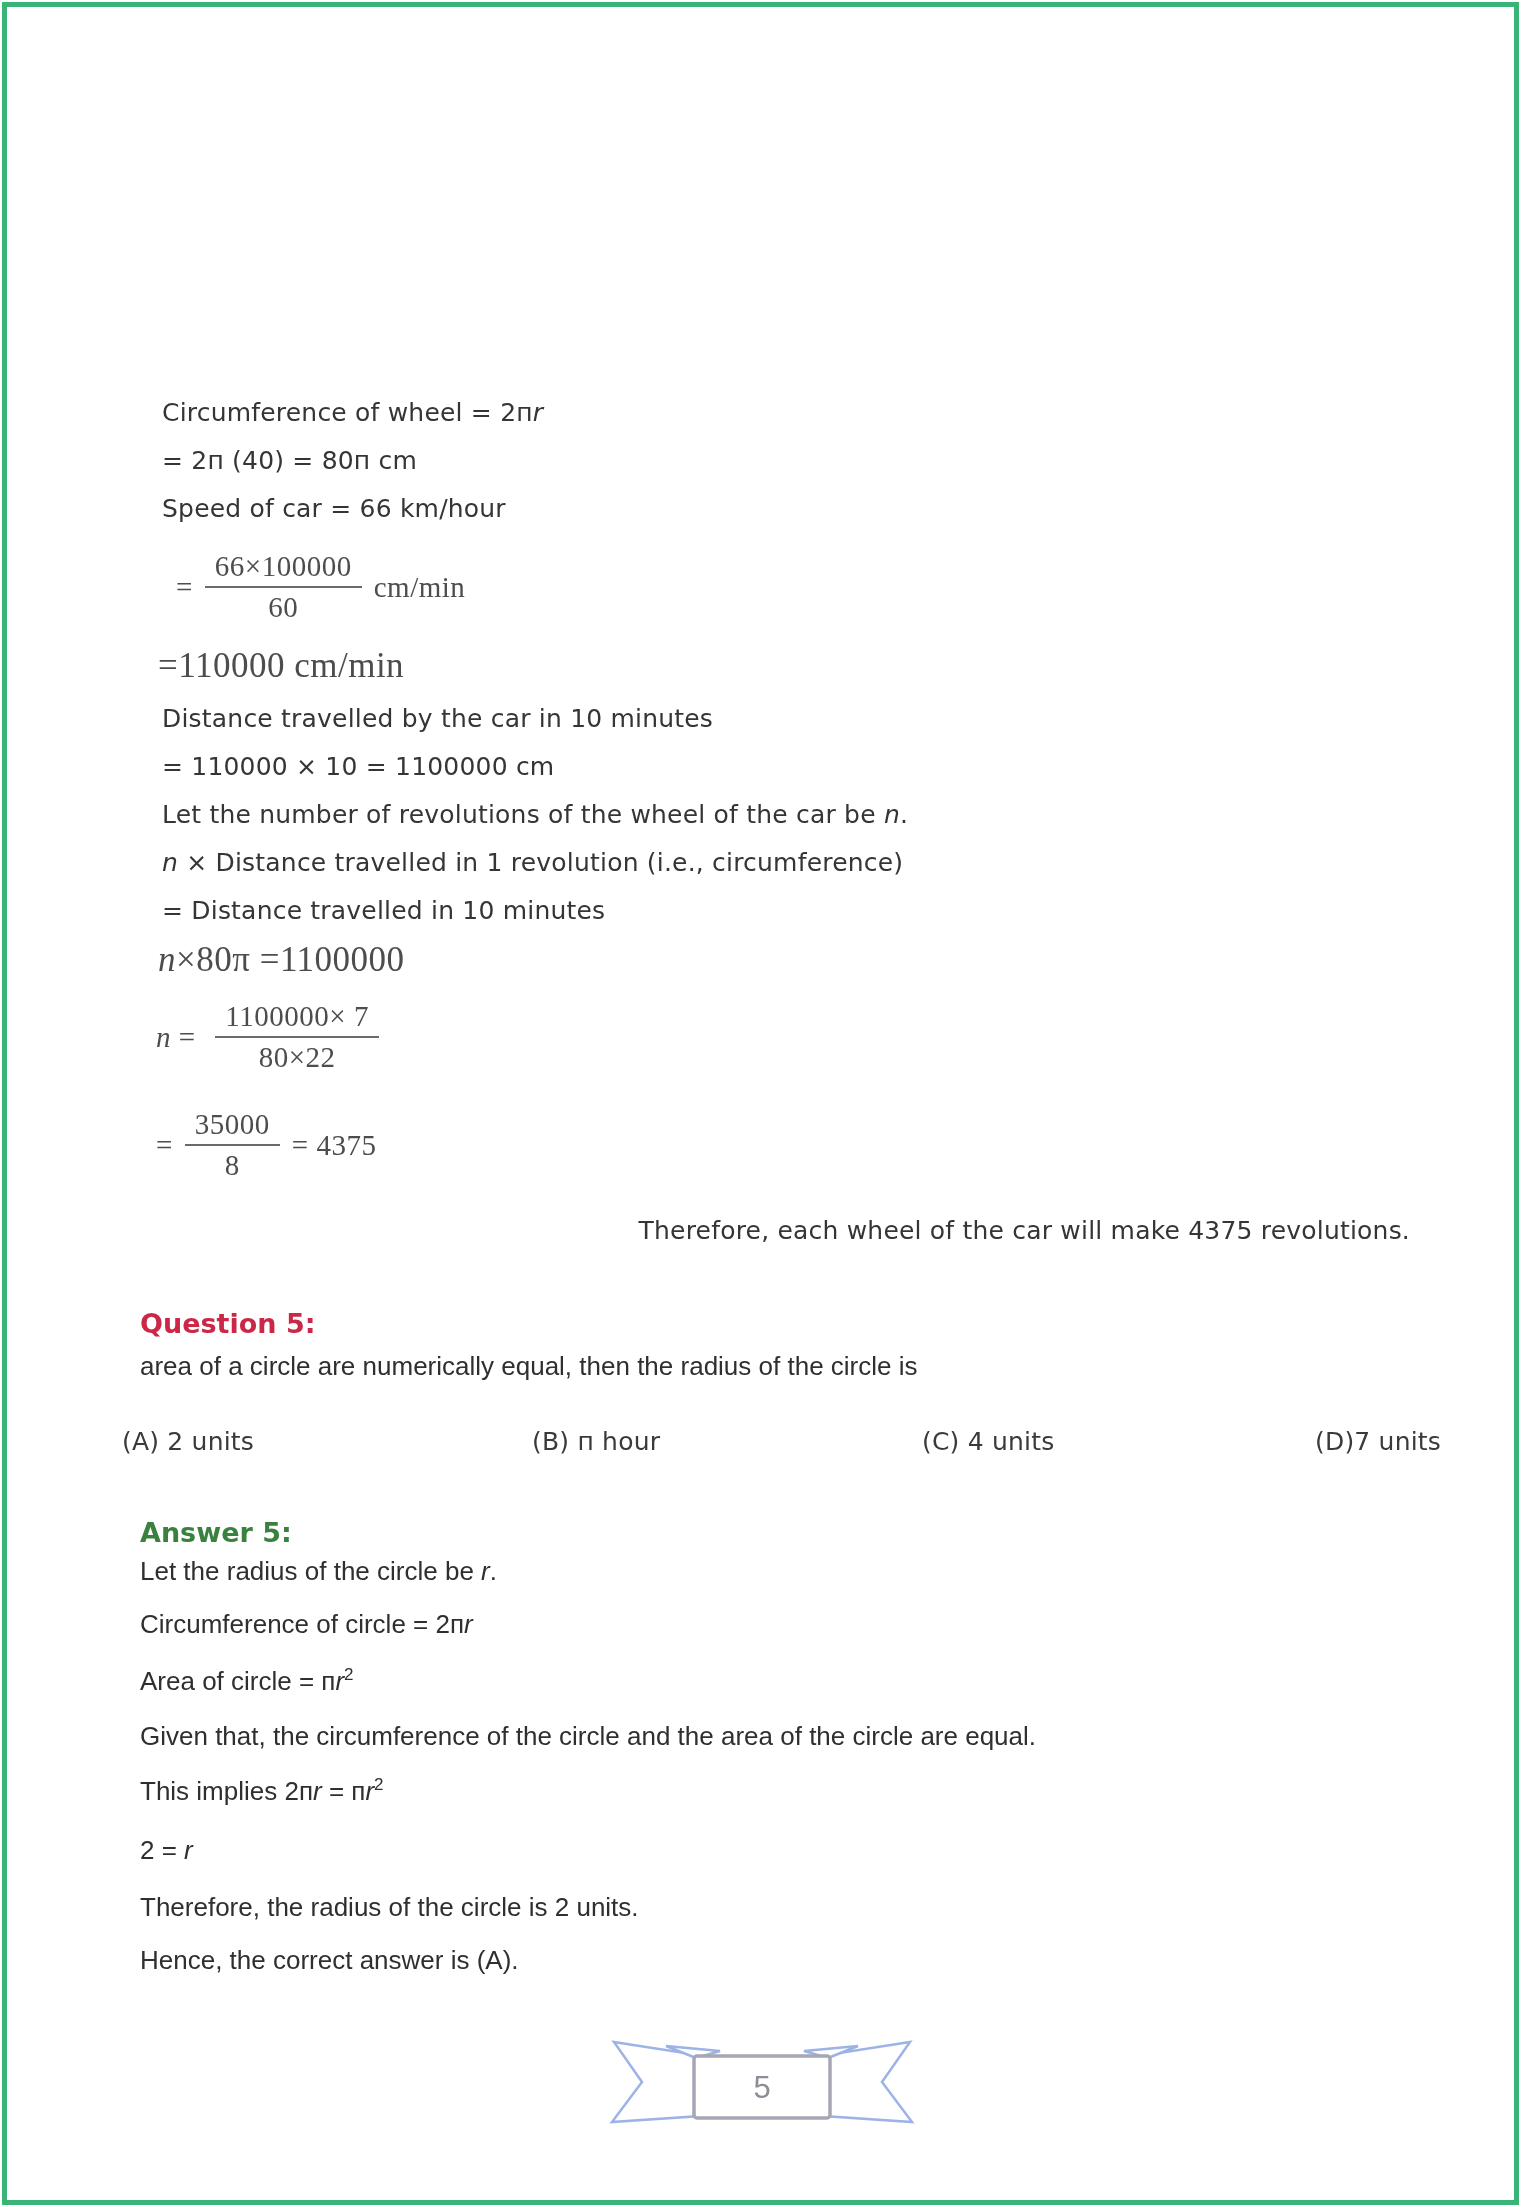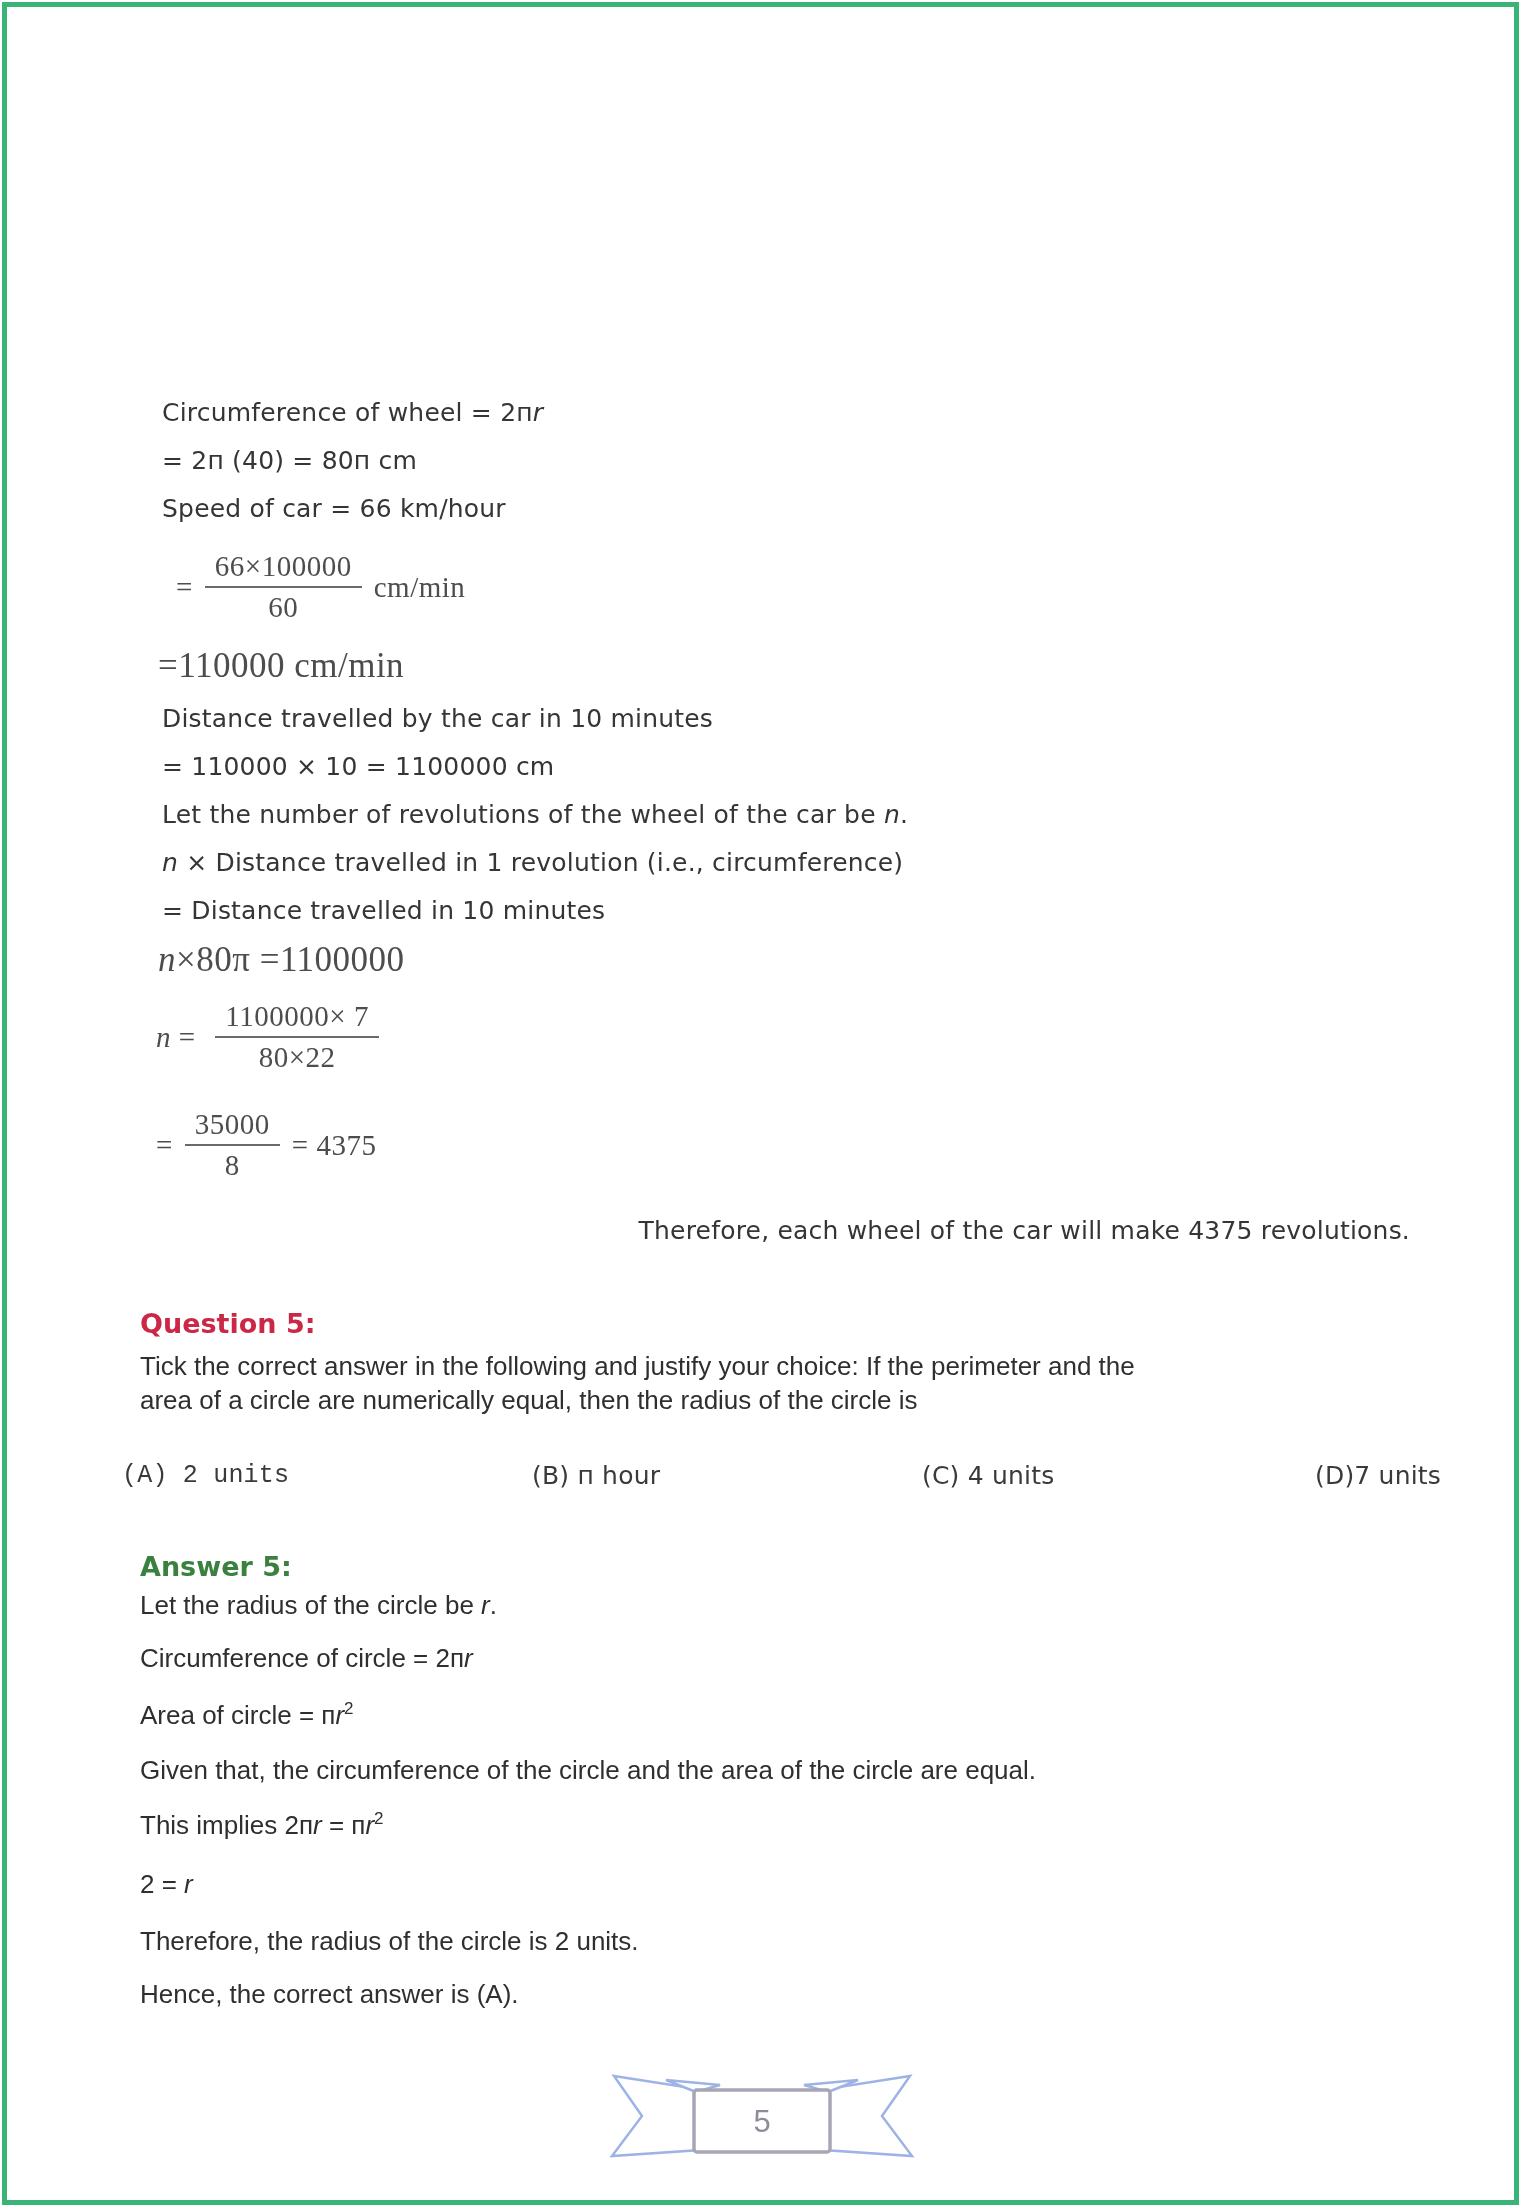--- a/index.html
+++ b/index.html
@@ -59,21 +59,21 @@
   }
   .q-body{
     font-family:"Liberation Sans",sans-serif;
     font-size:26px;line-height:34px;color:#2f2f2f;
   }
   .options-row{
     position:relative;height:34px;margin-top:44px;
     font-size:25px;color:#3a3a3a;letter-spacing:0.2px;
   }
   .options-row .opt{position:absolute;top:0;white-space:nowrap;}
-  .opt-a{left:-18px;font-family:Liberation Mono, monospace;} .opt-b{left:392px;} .opt-c{left:782px;} .opt-d{left:1175px;}
+  .opt-a{left:-18px;} .opt-b{left:392px;} .opt-c{left:782px;} .opt-d{left:1175px;}
   .ans-line{
     font-family:"Liberation Sans",sans-serif;
     font-size:26px;line-height:31px;color:#2f2f2f;margin-bottom:20px;
   }
   .ans-line sup{font-size:17px;vertical-align:super;line-height:0;}
   
   .ribbon-wrap{margin-top:50px;margin-left:462px;width:320px;height:104px;}
   .ribbon-wrap svg{display:block;}
   .ribbon-num{
     font-family:"Liberation Sans",sans-serif;font-size:31px;
@@ -127,21 +127,20 @@
         <span class="den">8</span>
       </span>
       <span>= 4375</span>
     </div>
 
     <div class="sol-line conclusion" style="margin-left:-10px;text-align:right;">Therefore, each wheel of the car will make 4375 revolutions.</div>
   </div>
 
   <div class="q-heading">Question 5:</div>
   <div class="q-body">
-    <div>Tick the correct answer in the following and justify your choice: If the perimeter and the</div>
     <div>area of a circle are numerically equal, then the radius of the circle is</div>
   </div>
 
   <div class="options-row">
     <span class="opt opt-a">(A) 2 units</span>
     <span class="opt opt-b">(B) п hour</span>
     <span class="opt opt-c">(C) 4 units</span>
     <span class="opt opt-d">(D)7 units</span>
   </div>
 

